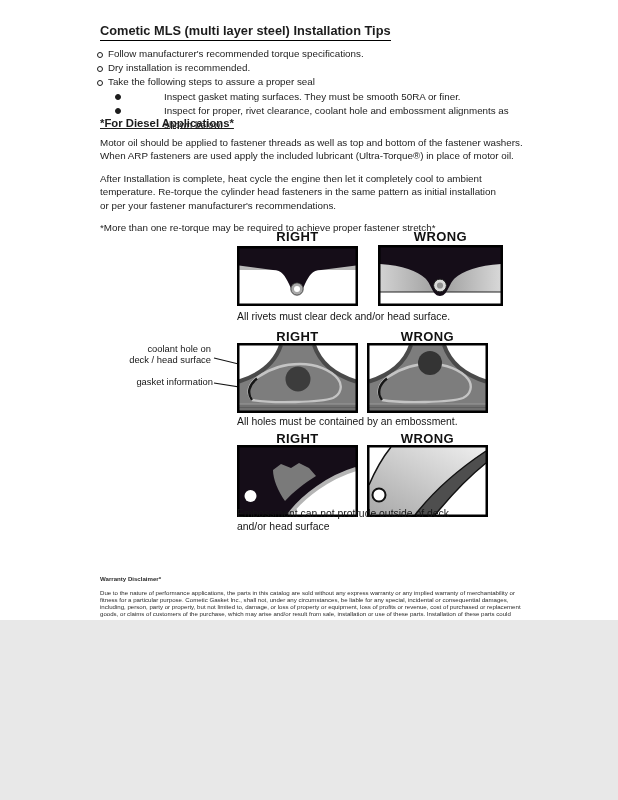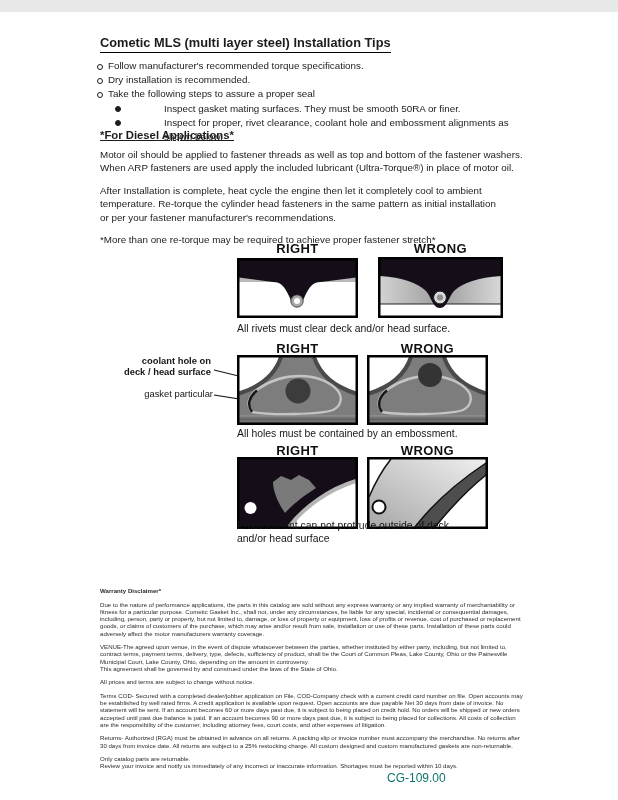--- a/index.html
+++ b/index.html
@@ -1,16 +1,16 @@
 <!DOCTYPE html>
 <html><head>
 <meta charset="utf-8">
 <style>
   html,body{margin:0;padding:0;background:#e8e8e8;}
-  .page{position:relative;width:618px;height:788px;background:#ffffff;margin:12px auto;
+  .page{position:relative;width:618px;height:620px;background:#ffffff;margin:0 auto;
         font-family:"Liberation Sans", sans-serif;color:#1c1c1c;overflow:hidden;}
 
   
   .title-wrap{position:absolute;left:100px;top:21px;}
   .title{font-size:12.8px;font-weight:bold;border-bottom:1.6px solid #000;padding-bottom:2px;display:inline-block;}
 
   
   .intro{position:absolute;left:97px;top:47px;width:440px;font-size:9.8px;line-height:14.2px;}
   .brow{display:flex;align-items:flex-start;}
   .brow.l2{margin-left:18px;gap:38px;}
@@ -107,23 +107,23 @@
       <rect x="2" y="47" width="121" height="12" fill="#ffffff"></rect>
       <line x1="2" y1="47" x2="123" y2="47" stroke="#222" stroke-width="1"></line>
       <path d="M2,2 L123,2 L123,19 C100,20.5 85,26 76.5,33.5 C70.5,39.5 69.5,51 62,51 C54.5,51 53.5,39.5 47.5,33.5 C39,26 25,20.5 2,19 Z" fill="#150d18"></path>
       <circle cx="62" cy="40.5" r="6.4" fill="#d9d9d9" stroke="#1a1a1a" stroke-width="1"></circle>
       <circle cx="62" cy="40.5" r="3.1" fill="#909090"></circle>
       <rect x="1.25" y="1.25" width="122.5" height="58.5" fill="none" stroke="#000" stroke-width="2.5"></rect>
     </svg>
 
     <div class="dg-caption" style="left:237px;top:311px;">All rivets must clear deck and/or head surface.</div>
 
-    <div class="ann" style="left:80px;top:343px;width:131px;font-weight:bold;">coolant hole on
+    <div class="ann" style="left:80px;top:343px;width:131px;">coolant hole on
 deck / head surface</div>
-    <div class="ann" style="left:80px;top:376px;width:133px;">gasket particular</div>
+    <div class="ann" style="left:80px;top:376px;width:133px;">gasket information</div>
     <svg class="leader" style="left:212px;top:353px;" width="88" height="42" viewBox="0 0 88 42">
       <line x1="2" y1="5" x2="84" y2="25" stroke="#141414" stroke-width="1.1"></line>
       <line x1="2" y1="30" x2="46" y2="37" stroke="#141414" stroke-width="1.1"></line>
     </svg>
 
     <div class="dg-header" style="left:237px;top:329px;width:121px;">RIGHT</div>
     <div class="dg-header" style="left:367px;top:329px;width:121px;">WRONG</div>
 
     <svg class="panel" style="left:237px;top:343px;" width="121" height="70" viewBox="0 0 121 70">
       <rect x="0" y="0" width="121" height="70" fill="#7d7d7d"></rect>

